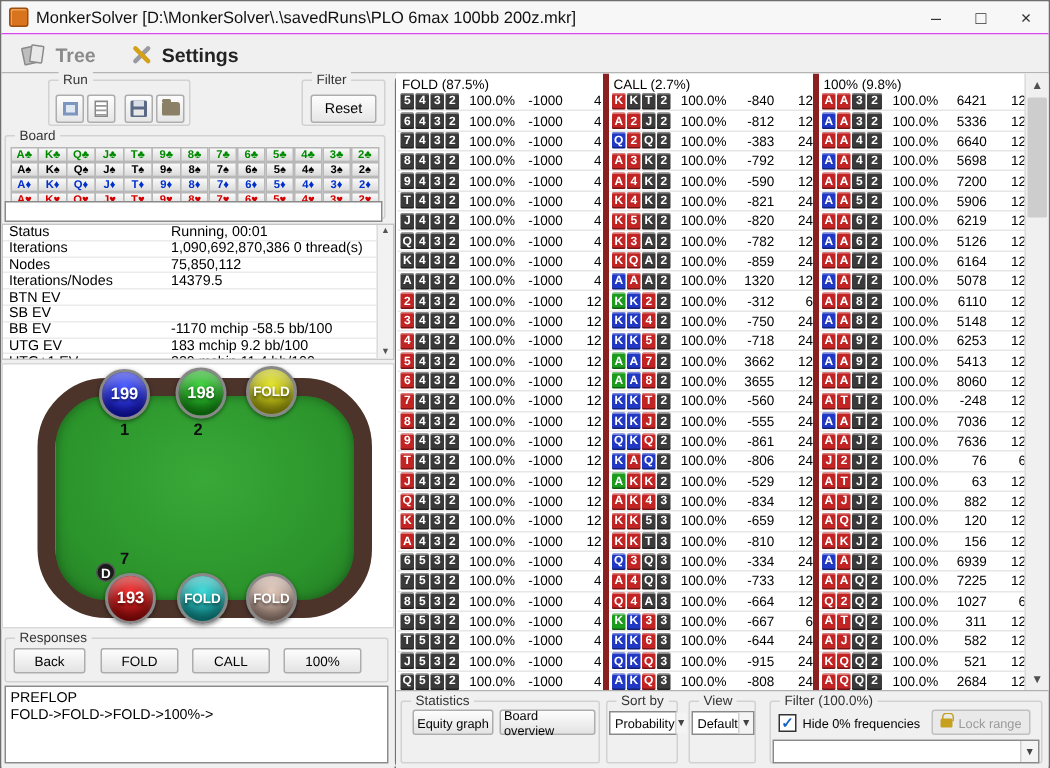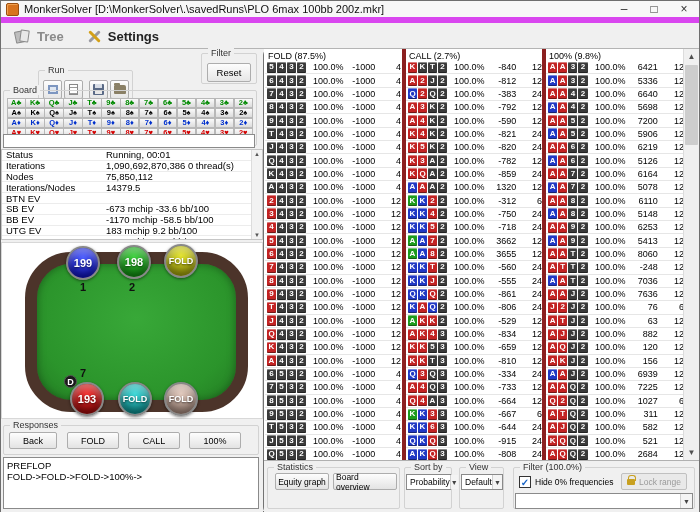--- a/index.html
+++ b/index.html
@@ -1,20 +1,20 @@
 <!DOCTYPE html>
 <html><head>
 <meta charset="utf-8">
 <style>
   * { box-sizing: border-box; margin:0; padding:0; }
   html,body { width:700px; height:512px; overflow:hidden; font-family:"Liberation Sans",sans-serif; }
   .window { width:700px; height:512px; background:#f0f0f0; border:1px solid #6e6e6e; position:relative; }
 
   
-  .titlebar { height:22px; display:flex; align-items:center; padding-left:5px; background:#f7f7f7; border-bottom:6px solid #d946ef; }
+  .titlebar { height:22px; display:flex; align-items:center; padding-left:5px; background:#f7f7f7; border-bottom:1px solid #d946ef; }
   .app-icon { width:13px; height:13px; background:#d8731e; border:1px solid #9a4e10; border-radius:2px; margin-right:5px;
               box-shadow: inset 1px 1px 0 #f0a050; }
   .titletext { font-size:11px; color:#111; white-space:nowrap; }
   .win-controls { margin-left:auto; display:flex; height:100%; }
   .win-btn { width:30px; display:flex; align-items:center; justify-content:center; font-size:12px; color:#333; }
 
   
   .tabbar { height:26px; display:flex; align-items:flex-end; padding-left:3px; background:#f0f0f0; border-bottom:1px solid #b4b4b4; }
   .tab { height:24px; padding:0 10px; display:flex; align-items:center; gap:6px; font-size:13px; font-weight:bold; color:#8a8a8a;
          border:1px solid transparent; border-bottom:none; }
@@ -60,21 +60,21 @@
 
   
   .board-grid { position:absolute; left:3px; top:7px; right:3px; display:grid; grid-template-columns:repeat(13,1fr); }
   .bcard { height:10.5px; border:1px solid #b8b8b8; margin:-0.5px 0 0 -0.5px; background:linear-gradient(#fafafa,#dcdcdc);
            font-size:7.5px; font-weight:bold; display:flex; align-items:center; justify-content:center; line-height:1;}
   .board-input { position:absolute; left:2px; top:85px; width:252px; height:14px; border:1px solid #8a8a8a; background:#fff; font-size:9px; padding:0 2px;}
 
   
   .status { position:absolute; left:0; top:100px; width:262px; height:91px; background:#fff; border:1px solid #c6c6c6; overflow:hidden; }
   .srow { height:10.8px; display:flex; border-bottom:1px solid #ececec; font-size:9.5px; align-items:center; }
-  .srow .sk { width:104px; padding-left:4px; }
+  .srow .sk { width:112px; padding-left:4px; }
   .srow .sv { flex:1; }
   .sscroll { position:absolute; right:0; top:0; bottom:0; width:11px; background:#f2f2f2; border-left:1px solid #dcdcdc;
              display:flex; flex-direction:column; justify-content:space-between; align-items:center; font-size:6px; color:#555; padding:1px 0;}
 
   
   .table-area { position:absolute; left:0; top:193px; width:262px; height:177px; background:#fff; border:1px solid #d8d8d8; }
   .felt { position:absolute; left:23px; top:9px; width:223px; height:160px; border-radius:46px;
           background:radial-gradient(ellipse at 50% 40%, #38a838 0%, #2b942b 70%, #237d23 100%);
           border:12px solid #4c342a; box-shadow: inset 0 0 8px rgba(0,0,0,.35); }
   .seat { position:absolute; width:34px; height:34px; border-radius:50%; border:2px solid #888;
@@ -150,21 +150,21 @@
           <i></i>
         </span>
       <span>Settings</span>
     </div>
   </div>
 
   <div class="content">
 
     <div class="left">
 
-      <div class="grp" style="left:31px; top:21px; width:95px; height:31px;margin-left:6px;">
+      <div class="grp" style="left:31px; top:4px; width:95px; height:31px;">
         <span class="glabel">Run</span>
         <span class="tbtn" style="left:4px;">
             <span class="ic-sq"></span>
           </span>
         <span class="tbtn" style="left:25px;">
             <span class="ic-doc"></span>
           </span>
         <span class="tbtn" style="left:50px;">
             <span class="ic-floppy"></span>
           </span>
@@ -254,21 +254,20 @@
             </div>
             <div class="srow">
               <span class="sk">Iterations/Nodes</span>
               <span class="sv">14379.5</span>
             </div>
             <div class="srow">
               <span class="sk">BTN EV</span>
             </div>
             <div class="srow">
               <span class="sk">SB EV</span>
-              <span class="sv">-673 mchip  -33.6 bb/100</span>
             </div>
             <div class="srow">
               <span class="sk">BB EV</span>
               <span class="sv">-1170 mchip  -58.5 bb/100</span>
             </div>
             <div class="srow">
               <span class="sk">UTG EV</span>
               <span class="sv">183 mchip  9.2 bb/100</span>
             </div>
             <div class="srow">

